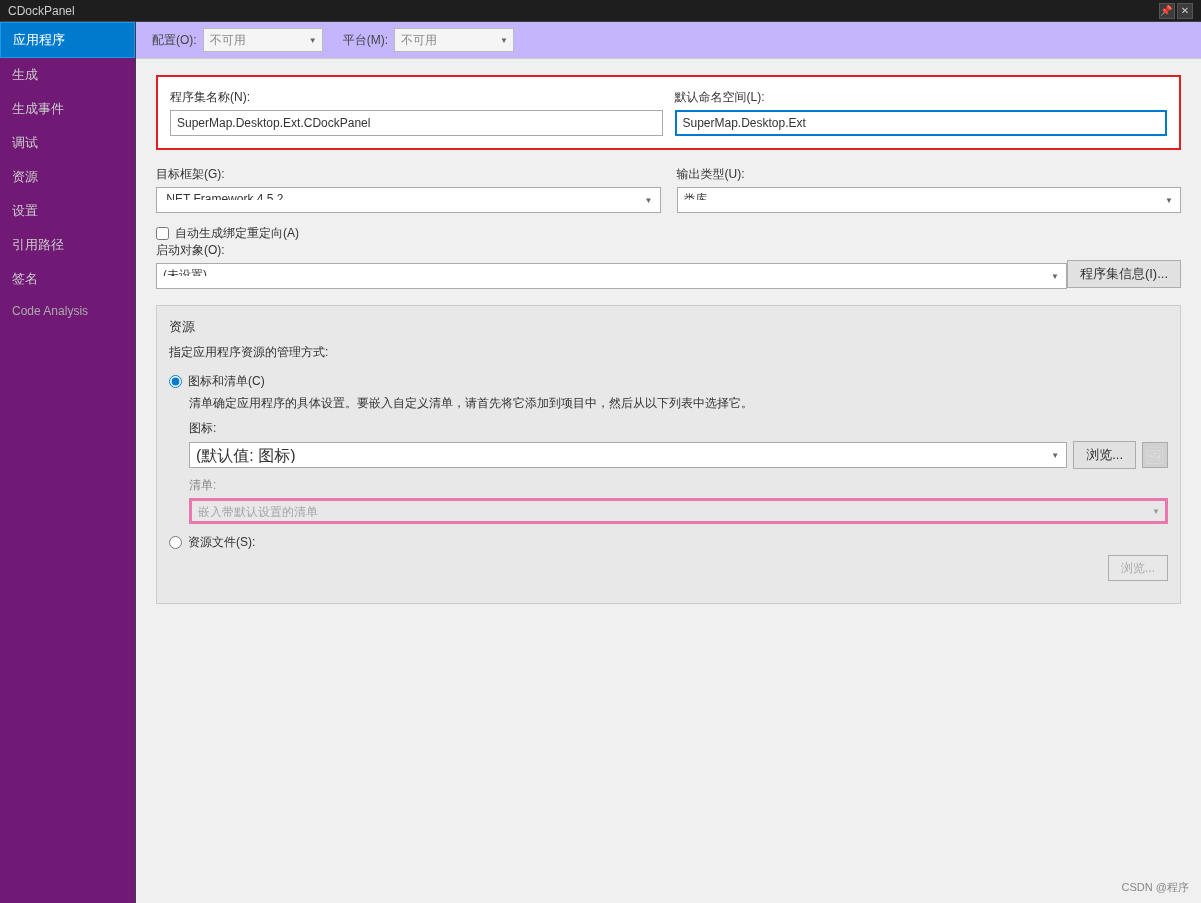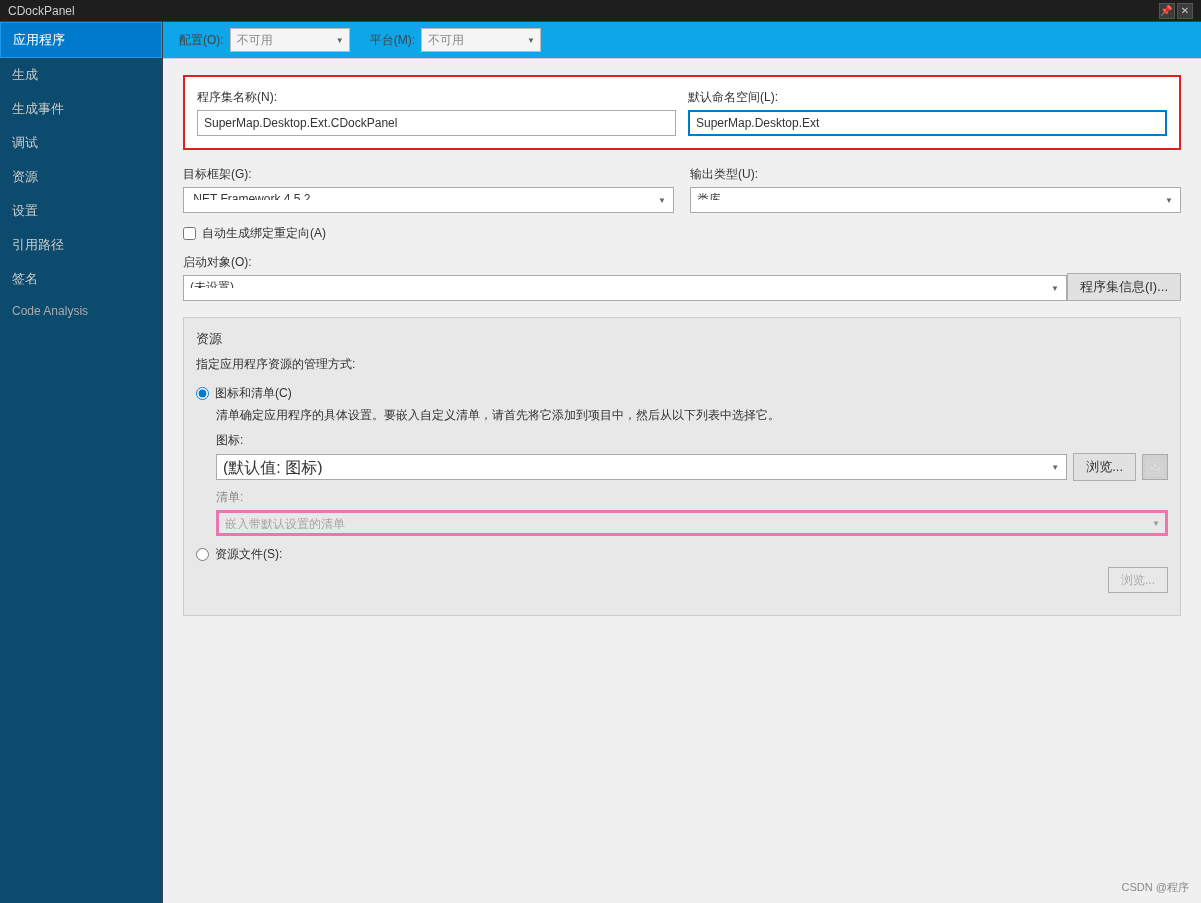--- a/index.html
+++ b/index.html
@@ -50,22 +50,22 @@
     }
 
     
     .main-layout {
       display: flex;
       height: calc(903px - 22px);
     }
 
     
     .sidebar {
-      width: 163px;
-      background: #0c4a6e;
+      width: 136px;
+      background: #701a75;
       border-right: 1px solid #3f3f46;
       display: flex;
       flex-direction: column;
       flex-shrink: 0;
     }
     .sidebar-item {
       padding: 8px 12px;
       color: #ccc;
       cursor: pointer;
       font-size: 13px;
@@ -85,21 +85,21 @@
     .content-area {
       flex: 1;
       background: #f0f0f0;
       display: flex;
       flex-direction: column;
       overflow: hidden;
     }
 
     
     .config-bar {
-      background: #0ea5e9;
+      background: #c4b5fd;
       border-bottom: 1px solid #ccc;
       padding: 6px 16px;
       display: flex;
       align-items: center;
       gap: 20px;
       min-height: 36px;
     }
     .config-item {
       display: flex;
       align-items: center;
@@ -217,33 +217,32 @@
       height: 26px;
       appearance: none;
       -webkit-appearance: none;
     }
 
     
     .checkbox-row {
       display: flex;
       align-items: center;
       gap: 6px;
-      margin-bottom: 12px;
       color: #333;
       font-size: 12px;
     }
     .checkbox-row input[type="checkbox"] {
       width: 13px;
       height: 13px;
     }
 
     
     .startup-row {
       display: flex;
-      align-items: flex-end;
+      align-items: flex-start;
       margin-bottom: 16px;
     }
     .startup-group {
       display: flex;
       flex-direction: column;
       gap: 4px;
       flex: 1;
     }
     .startup-right {
       display: flex;

